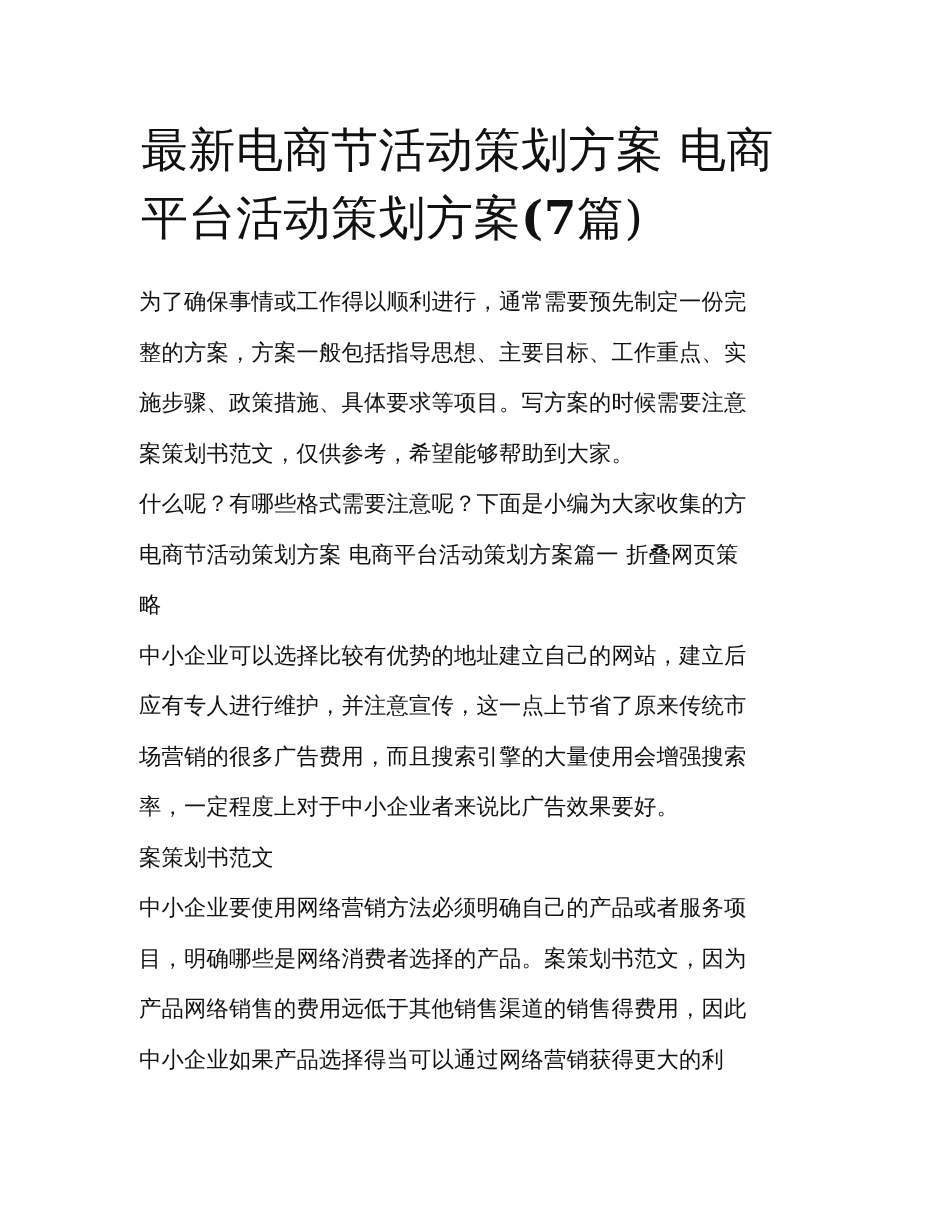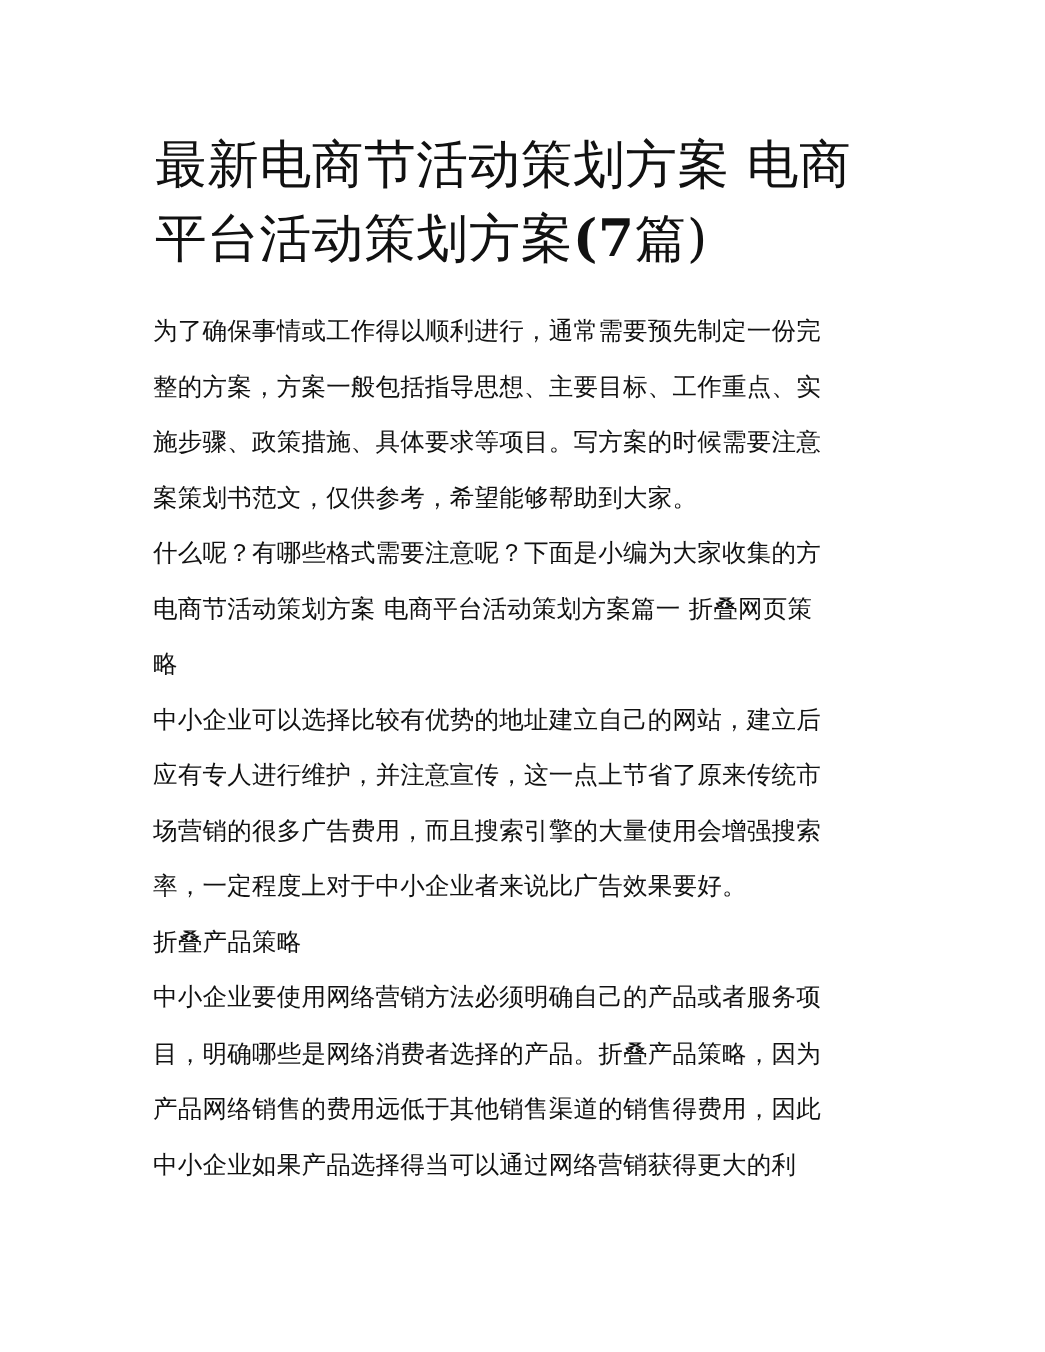--- a/index.html
+++ b/index.html
@@ -85,24 +85,24 @@
     </p>
 
     <p class="para">
       <span class="line">中小企业可以选择比较有优势的地址建立自己的网站，建立后</span>
       <span class="line">应有专人进行维护，并注意宣传，这一点上节省了原来传统市</span>
       <span class="line">场营销的很多广告费用，而且搜索引擎的大量使用会增强搜索</span>
       <span class="line">率，一定程度上对于中小企业者来说比广告效果要好。</span>
     </p>
 
     <p class="para">
-      <span class="line">折叠产品策略</span>
+      <span class="line">案策划书范文</span>
     </p>
 
     <p class="para">
       <span class="line">中小企业要使用网络营销方法必须明确自己的产品或者服务项</span>
-      <span class="line">目，明确哪些是网络消费者选择的产品。折叠产品策略，因为</span>
+      <span class="line">目，明确哪些是网络消费者选择的产品。案策划书范文，因为</span>
       <span class="line">产品网络销售的费用远低于其他销售渠道的销售得费用，因此</span>
       <span class="line">中小企业如果产品选择得当可以通过网络营销获得更大的利</span>
     </p>
 
   </div>
 </div>
 
 </body></html>

